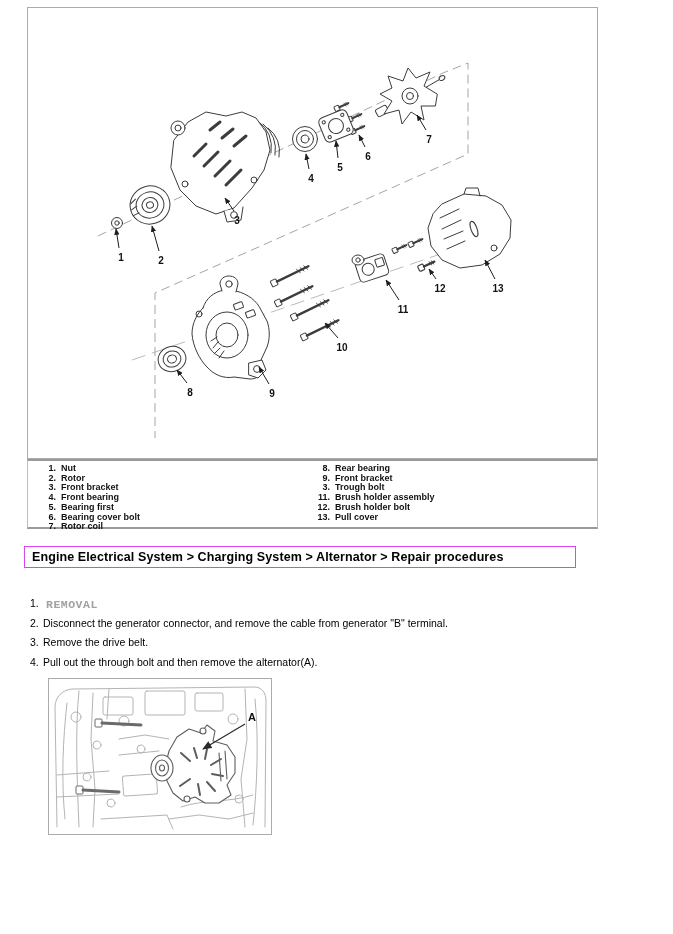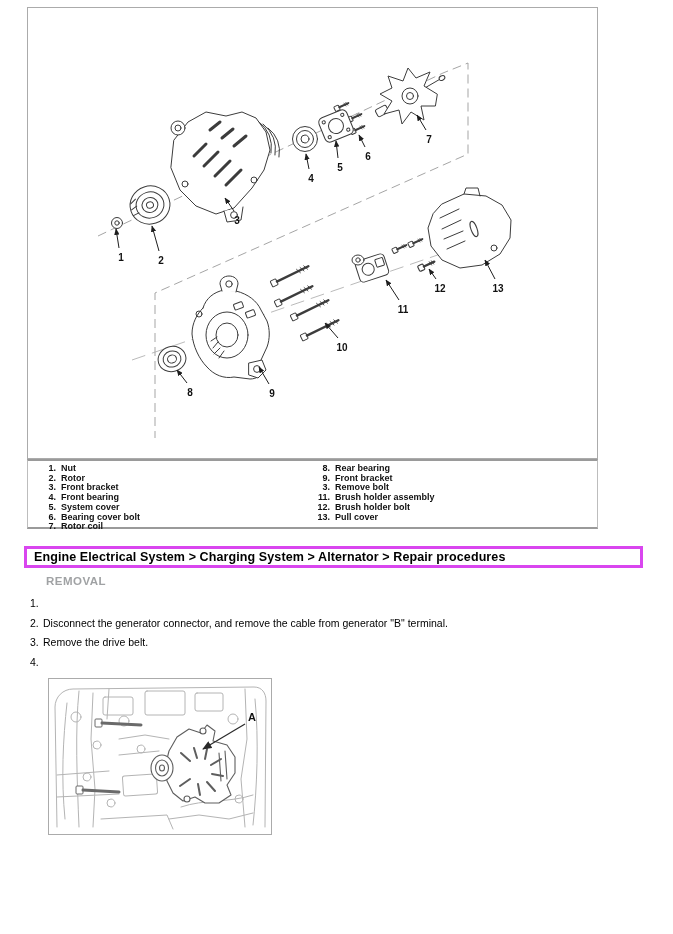--- a/index.html
+++ b/index.html
@@ -23,27 +23,27 @@
     border-left:1px solid #bdbdbd; border-right:1px solid #bdbdbd;
     border-top:2px solid #9a9a9a; border-bottom:2px solid #9a9a9a;
     background:#fff; box-sizing:border-box; }
   .pl-col { position:absolute; top:3px; }
   .pl-col.left { left:10px; }
   .pl-col.right { left:284px; }
   .pl-row { display:flex; font-size:9px; font-weight:bold; line-height:9.7px; color:#111; white-space:nowrap; }
   .pl-num { width:18px; text-align:right; margin-right:5px; flex:none; }
 
   
-  #breadcrumb { position:absolute; left:24px; top:546px; width:619px; height:22px;
-    border:3px solid #d946ef; background:#fff; box-sizing:border-box;
+  #breadcrumb { position:absolute; left:24px; top:546px; width:552px; height:22px;
+    border:1px solid #d946ef; background:#fff; box-sizing:border-box;
     display:flex; align-items:center; padding-left:7px;
     font-weight:bold; font-size:12.5px; letter-spacing:0.1px; }
 
-  #removal { position:absolute; left:46px; top:575px; font-size:11.5px; font-weight:bold;
-    color:#a0a2a4; letter-spacing:0.5px; }
+  #removal { position:absolute; left:46px; top:598px; font-size:11.5px; font-weight:bold;
+    color:#a0a2a4; letter-spacing:0.5px;font-family:Liberation Mono, monospace; }
 
   #steps { position:absolute; left:30px; top:597px; width:610px; }
   .step { display:flex; font-size:10.5px; line-height:13px; margin-bottom:6.5px; color:#000; }
   .step-num { flex:none; width:13px; }
 
   
   .eng { stroke:#b4b4b4; fill:none; stroke-width:1; stroke-linecap:round; stroke-linejoin:round; }
   .alt { stroke:#5e5e5e; fill:#ffffff; stroke-width:1.1; stroke-linecap:round; stroke-linejoin:round; }
   .altv { stroke:#5e5e5e; fill:none; stroke-width:2; stroke-linecap:round; }
   .bolt { stroke:#6a6a6a; fill:#ffffff; stroke-width:1; }
@@ -249,21 +249,21 @@
     <div class="pl-row">
         <span class="pl-num">3.</span>
         <span class="pl-name">Front bracket</span>
       </div>
     <div class="pl-row">
         <span class="pl-num">4.</span>
         <span class="pl-name">Front bearing</span>
       </div>
     <div class="pl-row">
         <span class="pl-num">5.</span>
-        <span class="pl-name">System cover</span>
+        <span class="pl-name">Bearing first</span>
       </div>
     <div class="pl-row">
         <span class="pl-num">6.</span>
         <span class="pl-name">Bearing cover bolt</span>
       </div>
     <div class="pl-row">
         <span class="pl-num">7.</span>
         <span class="pl-name">Rotor coil</span>
       </div>
   </div>
@@ -271,21 +271,21 @@
     <div class="pl-row">
         <span class="pl-num">8.</span>
         <span class="pl-name">Rear bearing</span>
       </div>
     <div class="pl-row">
         <span class="pl-num">9.</span>
         <span class="pl-name">Front bracket</span>
       </div>
     <div class="pl-row">
         <span class="pl-num">3.</span>
-        <span class="pl-name">Remove bolt</span>
+        <span class="pl-name">Trough bolt</span>
       </div>
     <div class="pl-row">
         <span class="pl-num">11.</span>
         <span class="pl-name">Brush holder assembly</span>
       </div>
     <div class="pl-row">
         <span class="pl-num">12.</span>
         <span class="pl-name">Brush holder bolt</span>
       </div>
     <div class="pl-row">
@@ -308,20 +308,21 @@
   <div class="step">
       <span class="step-num">2.</span>
       <span class="step-text">Disconnect the generator connector, and remove the cable from generator "B" terminal.</span>
     </div>
   <div class="step">
       <span class="step-num">3.</span>
       <span class="step-text">Remove the drive belt.</span>
     </div>
   <div class="step">
       <span class="step-num">4.</span>
+      <span class="step-text">Pull out the through bolt and then remove the alternator(A).</span>
     </div>
 </div>
 
 <div id="fig-location" class="figure-box">
   <svg viewBox="0 0 222 155" preserveAspectRatio="none">
     <defs>
       <marker id="ah2" viewBox="0 0 6 5" refX="5.4" refY="2.5" markerWidth="8" markerHeight="6.6" orient="auto">
         <path d="M0,0 L6,2.5 L0,5 Z" fill="#2a2a2a"></path>
       </marker>
     </defs>

